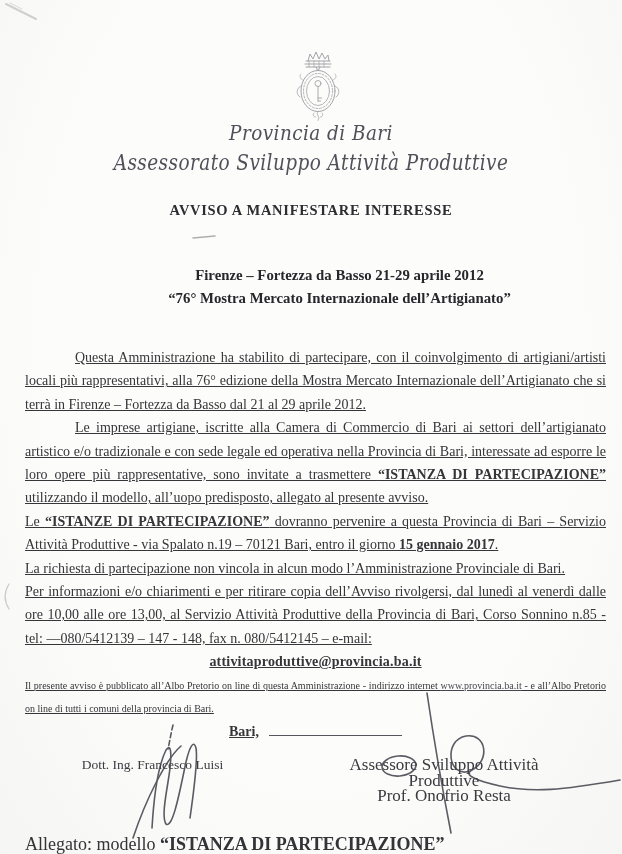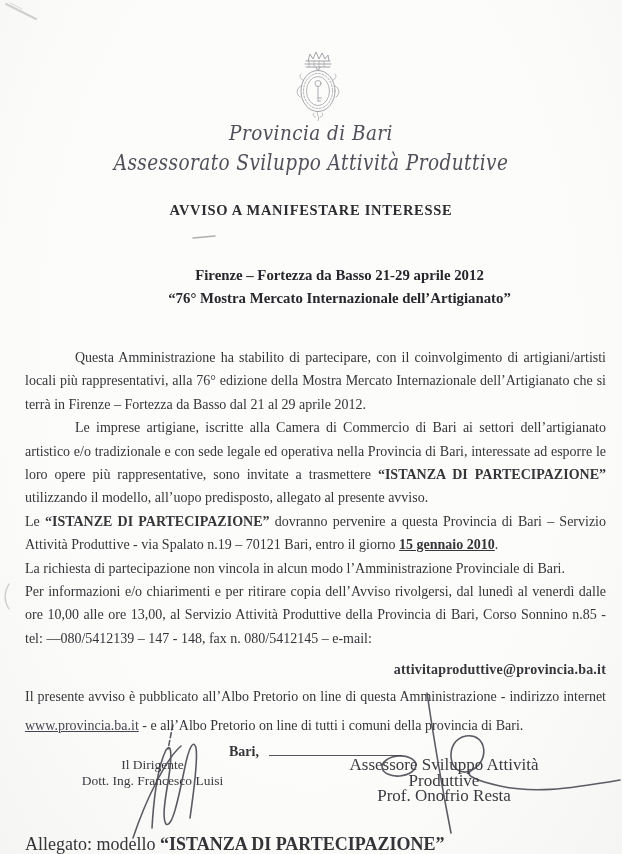--- a/index.html
+++ b/index.html
@@ -26,27 +26,27 @@
   .event {
     position:absolute; top:264px; left:0; width:622px; box-sizing:border-box; padding-left:57px;
     text-align:center; font-weight:bold; font-size:14.8px; line-height:23px; color:#26262c;
   }
 
   
   .bodytext {
     position:absolute; top:346px; left:25px; width:581px;
     font-size:14px; line-height:23.4px; text-align:justify;
   }
-  .bodytext p { margin:0; }
+  .bodytext p { margin:0;text-decoration:underline; }
   .indent { text-indent:50px; }
   .b { font-weight:bold; }
   .deadline { font-weight:bold; text-decoration:underline; }
-  .email { display:block; font-weight:bold; letter-spacing:.2px; text-align:right;margin-top:8px; }
+  .email { display:block; font-weight:bold; letter-spacing:.2px; text-align:center; }
   .weblink { text-decoration:underline; color:#464652; }
-  .p6 { font-size:14px; line-height:29px; }
+  .p6 { font-size:10px; line-height:23px; }
   .place-row { margin-top:9px; font-weight:bold; text-align:center; }
   .blank-line {
     display:inline-block; width:133px; height:.9em; margin-left:10px;
     border-bottom:1.4px solid #55555c; vertical-align:baseline;
   }
 
   
   .sig-block { position:absolute; text-align:center; line-height:15.5px; color:#3a3a40; }
   .sig-left  { top:757px; left:40px;  width:225px; font-size:13.5px; }
   .sig-right { top:757px; left:322px; width:244px; font-size:17px; }
@@ -87,33 +87,32 @@
   <div class="event">
     <div>Firenze – Fortezza da Basso 21-29 aprile 2012</div>
     <div>“76° Mostra Mercato Internazionale dell’Artigianato”</div>
   </div>
 
   <div class="bodytext">
     <p class="indent">Questa Amministrazione ha stabilito di partecipare, con il coinvolgimento di artigiani/artisti locali più rappresentativi, alla 76° edizione della Mostra Mercato Internazionale dell’Artigianato che si terrà in Firenze – Fortezza da Basso dal 21 al 29 aprile 2012.</p>
 
     <p class="indent"><span>Le imprese artigiane, iscritte alla Camera di Commercio di Bari ai settori dell’artigianato artistico e/o tradizionale e con sede legale ed operativa nella Provincia di Bari, interessate ad esporre le loro opere più rappresentative, sono invitate a trasmettere </span><span class="b">“ISTANZA DI PARTECIPAZIONE”</span><span> utilizzando il modello, all’uopo predisposto, allegato al presente avviso.</span></p>
 
-    <p><span>Le </span><span class="b">“ISTANZE DI PARTECIPAZIONE”</span><span> dovranno pervenire a questa Provincia di Bari – Servizio Attività Produttive - via Spalato n.19 – 70121 Bari, entro il giorno </span><span class="deadline">15 gennaio 2010</span><span>.</span></p>
+    <p><span>Le </span><span class="b">“ISTANZE DI PARTECIPAZIONE”</span><span> dovranno pervenire a questa Provincia di Bari – Servizio Attività Produttive - via Spalato n.19 – 70121 Bari, entro il giorno </span><span class="deadline">15 gennaio 2017</span><span>.</span></p>
 
     <p>La richiesta di partecipazione non vincola in alcun modo l’Amministrazione Provinciale di Bari.</p>
 
     <p><span>Per informazioni e/o chiarimenti e per ritirare copia dell’Avviso rivolgersi, dal lunedì al venerdì dalle ore 10,00 alle ore 13,00, al Servizio Attività Produttive della Provincia di Bari, Corso Sonnino n.85 - tel: ―080/5412139 – 147 - 148, fax n. 080/5412145 – e-mail:</span><span class="email">attivitaproduttive@provincia.ba.it</span></p>
 
     <p class="p6"><span>Il presente avviso è pubblicato all’Albo Pretorio on line di questa Amministrazione - indirizzo internet </span><span class="weblink">www.provincia.ba.it</span><span> - e all’Albo Pretorio on line di tutti i comuni della provincia di Bari.</span></p>
 
     <p class="place-row"><span>Bari,</span><span class="blank-line"></span></p>
   </div>
 
   <div class="sig-block sig-left">
-    <div>Il Dirigente</div>
     <div>Dott. Ing. Francesco Luisi</div>
   </div>
   <div class="sig-block sig-right">
     <div>Assessore Sviluppo Attività Produttive</div>
     <div>Prof. Onofrio Resta</div>
   </div>
 
   <div class="attachment"><span>Allegato: modello </span><span class="b">“ISTANZA DI PARTECIPAZIONE”</span></div>
 
   <svg class="ink-overlay" width="622" height="854" viewBox="0 0 622 854" fill="none" stroke-linecap="round">

